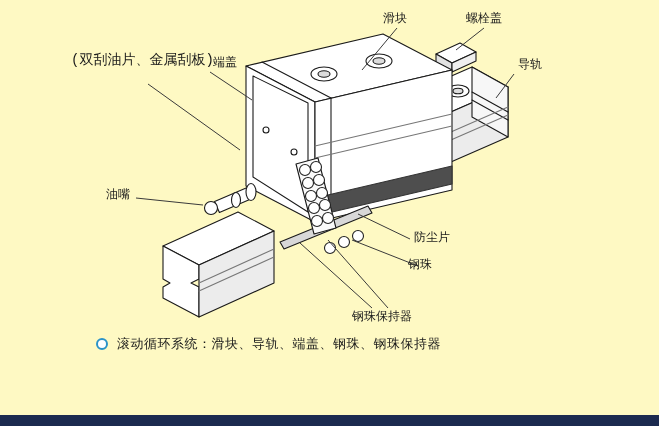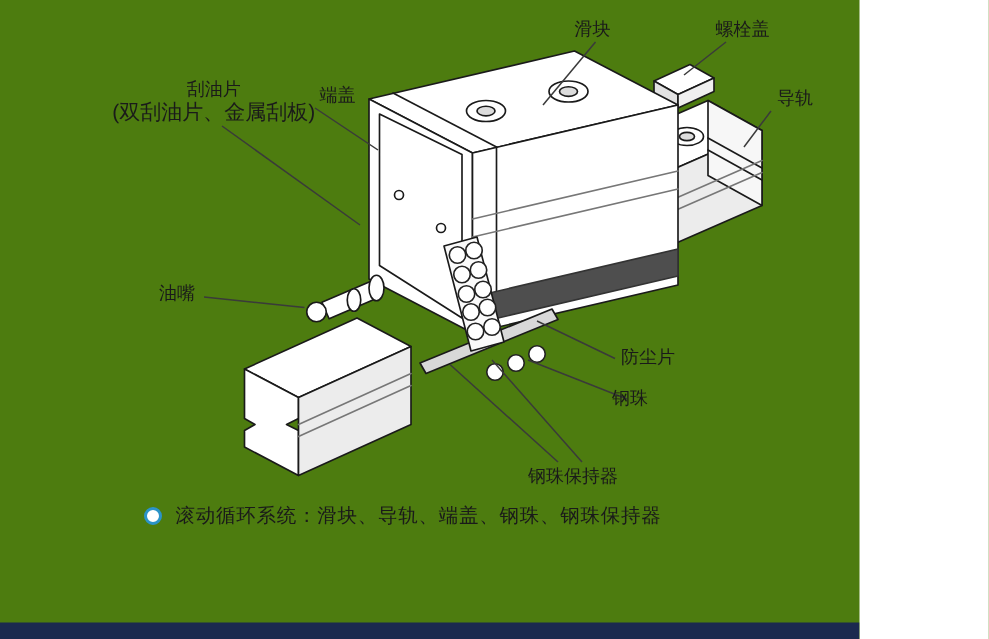--- a/index.html
+++ b/index.html
@@ -1,18 +1,18 @@
 <!DOCTYPE html>
 <html><head>
 <meta charset="utf-8">
 <style>
   html,body{margin:0;padding:0;background:#fff;}
   .stage{
-    position:relative;width:573px;height:426px;background:#4d7c0f;overflow:hidden;
-    font-family:Liberation Sans, sans-serif;color:#1a1a1a;
+    position:relative;width:659px;height:426px;background:#fef9c3;overflow:hidden;
+    font-family:Liberation Mono, monospace;color:#1a1a1a;
   }
   svg.diagram{position:absolute;left:0;top:0;}
   .lbl{position:absolute;font-size:12px;line-height:1.2;white-space:nowrap;color:#1a1a1a;}
   .lbl.center{text-align:center;white-space:normal;}
   .lbl .sub{font-size:14px;}
   .legend{position:absolute;left:96px;top:334px;list-style:none;margin:0;padding:0;}
   .legend li{display:flex;align-items:center;height:19px;font-size:13px;letter-spacing:.5px;justify-content:flex-end;}
   .bullet{width:8px;height:8px;border:2px solid #2b93c8;border-radius:50%;margin-right:9px;flex:0 0 auto;background:#fff;}
   .footerbar{position:absolute;left:0;bottom:0;width:100%;height:11px;background:#1b2a4f;}
 </style>
@@ -108,24 +108,23 @@
       <line x1="210" y1="72" x2="252" y2="100"></line>
       <line x1="136" y1="198" x2="203" y2="205"></line>
       <line x1="410" y1="239" x2="358" y2="214"></line>
       <line x1="418" y1="266" x2="352" y2="240"></line>
       <line x1="372" y1="308" x2="300" y2="243"></line>
       <line x1="388" y1="308" x2="328" y2="240"></line>
     </g>
   </svg>
 
   <div class="lbl" style="left:383px;top:12px">滑块</div>
-  <div class="lbl" style="left:477px;top:12px">螺栓盖</div>
+  <div class="lbl" style="left:466px;top:12px">螺栓盖</div>
   <div class="lbl" style="left:518px;top:58px">导轨</div>
   <div class="lbl center" style="left:70px;top:52px;width:145px">
-    <div>刮油片</div>
     <div class="sub">(双刮油片、金属刮板)</div>
   </div>
   <div class="lbl" style="left:213px;top:56px">端盖</div>
   <div class="lbl" style="left:106px;top:188px">油嘴</div>
   <div class="lbl" style="left:414px;top:231px">防尘片</div>
   <div class="lbl" style="left:408px;top:258px">钢珠</div>
   <div class="lbl" style="left:352px;top:310px">钢珠保持器</div>
 
   <ul class="legend">
     <li>

